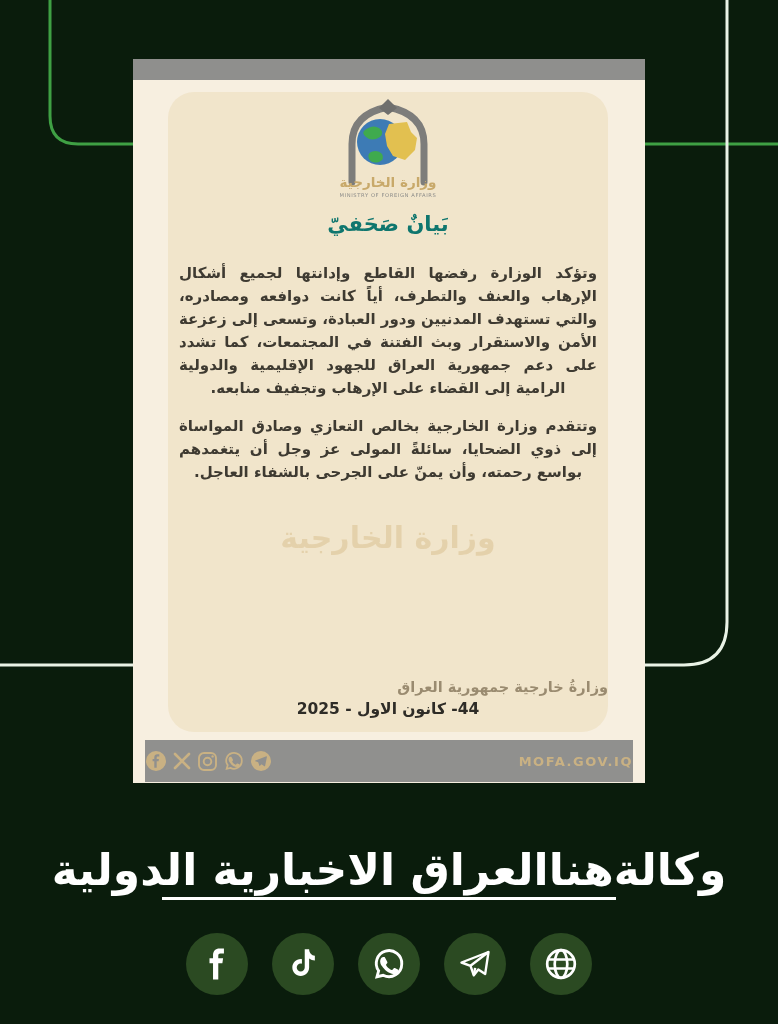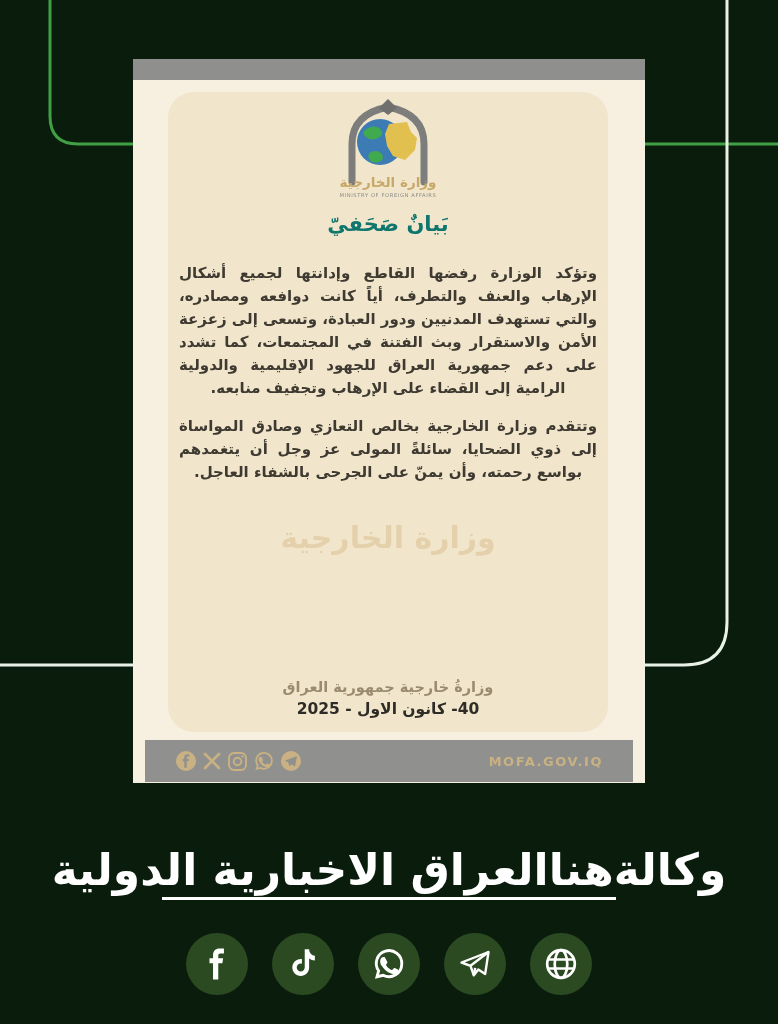--- a/index.html
+++ b/index.html
@@ -28,26 +28,26 @@
                direction:rtl; letter-spacing:.5px; }
 
   .para { position:relative; z-index:2; width:418px; direction:rtl;
           text-align:justify; text-align-last:center;
           font-size:15px; line-height:23px; font-weight:bold; color:#3e3a31; }
   .p1 { margin-top:22px; }
   .p2 { margin-top:26px; }
   .p3 { margin-top:15px; }
 
   .sig-block { position:absolute; left:0; right:0; bottom:14px; text-align:center; direction:rtl; }
-  .sig-name { font-size:14.5px; font-weight:bold; color:#9a8b70; }
+  .sig-name { font-size:14.5px; font-weight:bold; color:#9a8b70;text-align:right; }
   .sig-date { margin-top:5px; font-size:15.5px; font-weight:bold; color:#2e2c27; }
 
   .doc-footbar { position:absolute; left:12px; top:681px; width:488px; height:42px;
                  background:#90908e; display:flex; align-items:center;
-                 justify-content:space-between; padding:0 30px; }
+                 justify-content:space-between; padding:0 0; }
   .foot-icons { display:flex; align-items:center; gap:5px; }
   .foot-site { font-size:13px; font-weight:bold; letter-spacing:.12em; color:#c9b183; }
 
   
   .agency-title { position:absolute; top:820px; left:0; width:778px; text-align:center;
                   color:#ffffff; font-size:44px; font-weight:bold; direction:rtl;margin-top:24px; }
   .divider { position:absolute; top:897px; left:162px; width:454px; height:3px; background:#ffffff; }
   .social-row { position:absolute; top:933px; left:0; width:778px;
                 display:flex; justify-content:center; gap:24px; }
   .social-circle { width:62px; height:62px; border-radius:50%; background:#2b4a22;
@@ -82,21 +82,21 @@
           <text x="61" y="99" text-anchor="middle" font-size="5.2" letter-spacing="0.6" fill="#8a8a88">MINISTRY OF FOREIGN AFFAIRS</text>
         </svg>
 
         <div class="doc-title">بَيانٌ صَحَفيّ</div>
 
         <p class="para p2">وتؤكد الوزارة رفضها القاطع وإدانتها لجميع أشكال الإرهاب والعنف والتطرف، أياً كانت دوافعه ومصادره، والتي تستهدف المدنيين ودور العبادة، وتسعى إلى زعزعة الأمن والاستقرار وبث الفتنة في المجتمعات، كما تشدد على دعم جمهورية العراق للجهود الإقليمية والدولية الرامية إلى القضاء على الإرهاب وتجفيف منابعه.</p>
         <p class="para p3">وتتقدم وزارة الخارجية بخالص التعازي وصادق المواساة إلى ذوي الضحايا، سائلةً المولى عز وجل أن يتغمدهم بواسع رحمته، وأن يمنّ على الجرحى بالشفاء العاجل.</p>
 
         <div class="sig-block">
           <div class="sig-name">وزارةُ خارجية جمهورية العراق</div>
-          <div class="sig-date">40- كانون الاول - 2025</div>
+          <div class="sig-date">44- كانون الاول - 2025</div>
         </div>
       </div>
     </div>
 
     <div class="doc-footbar">
       <div class="foot-icons">
         <svg width="22" height="22" viewBox="0 0 22 22">
           <circle cx="11" cy="11" r="10" fill="#c9b183"></circle>
           <path d="M12.6 6.6h1.7V4.3h-2c-1.9 0-3 1.2-3 3.1v1.5H7.6v2.3h1.7v6.5h2.4v-6.5h1.9l.3-2.3h-2.2V7.6c0-.7.3-1 .9-1z" fill="#90908e"></path>
         </svg>

